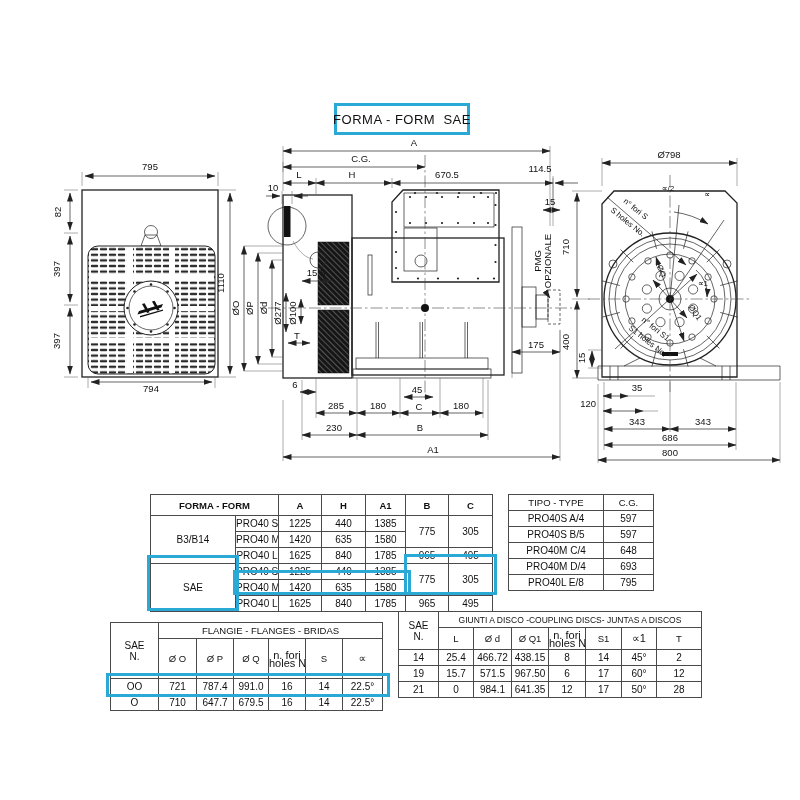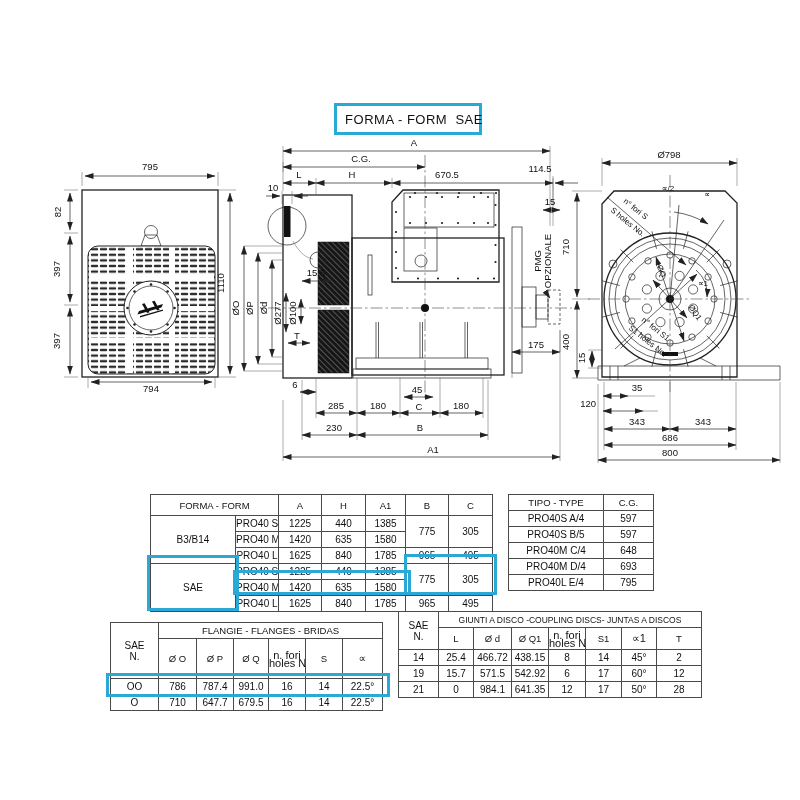--- a/index.html
+++ b/index.html
@@ -10,21 +10,21 @@
   .lb{font-size:9.5px;fill:#111;}
   .lbs{font-size:8px;fill:#111;}
   .out{stroke:#222;stroke-width:1.3;fill:none;}
   .thin{stroke:#222;stroke-width:.7;fill:none;}
   .ext{stroke:#666;stroke-width:.55;fill:none;}
   .cl{stroke:#444;stroke-width:.6;fill:none;stroke-dasharray:12 3 2.5 3;}
   .dim{stroke:#222;stroke-width:.7;fill:none;marker-start:url(#ar);marker-end:url(#ar);}
   .dim1{stroke:#222;stroke-width:.7;fill:none;marker-end:url(#ar);}
   .title-box{position:absolute;left:334px;top:103px;width:130px;height:26px;
      border:3px solid var(--hl);display:flex;align-items:center;justify-content:center;
-     font-size:13px;white-space:pre;letter-spacing:.5px;padding-left:12px;}
+     font-size:13px;white-space:pre;letter-spacing:.5px;}
   .tbl{position:absolute;border-collapse:collapse;table-layout:fixed;
        font-size:10px;text-align:center;color:#111;background:#fff;}
   .tbl td{border:1px solid #4a4a4a;padding:0;height:15px;overflow:hidden;white-space:nowrap;}
   .tbl .hd{font-size:9.5px;}
   .tbl .two{font-size:11px;line-height:8px;}
   .tbl .sym{font-size:11px;}
   .hlbox{position:absolute;border:3px solid var(--hl);pointer-events:none;z-index:5;}
 </style>
 </head>
 <body>
@@ -313,21 +313,21 @@
     <colgroup>
         <col style="width:85px">
         <col style="width:43px">
         <col style="width:43px">
         <col style="width:44px">
         <col style="width:40px">
         <col style="width:43px">
         <col style="width:44px">
       </colgroup>
     <tbody>
-        <tr style="height:21px;">
+        <tr style="height:21px;font-weight:bold;">
       <td colspan="2" class="hd">FORMA - FORM</td>
       <td class="hd">A</td>
       <td class="hd">H</td>
       <td class="hd">A1</td>
       <td class="hd">B</td>
       <td class="hd">C</td>
     </tr>
     <tr>
       <td rowspan="3">B3/B14</td>
       <td>PRO40 S</td>
@@ -397,21 +397,21 @@
         </tr>
     <tr>
           <td>PRO40M C/4</td>
           <td>648</td>
         </tr>
     <tr>
           <td>PRO40M D/4</td>
           <td>693</td>
         </tr>
     <tr>
-          <td>PRO40L E/4</td>
+          <td>PRO40L E/8</td>
           <td>795</td>
         </tr>
   </tbody>
     </table>
 
   <table class="tbl" style="left:110px;top:622px;width:272px;">
     <colgroup>
         <col style="width:48px">
         <col style="width:38px">
         <col style="width:37px">
@@ -434,21 +434,21 @@
       <td class="hd">Ø Q</td>
       <td class="two">
         <div>n. fori</div>
         <div>holes No.</div>
       </td>
       <td class="hd">S</td>
       <td class="sym">∝</td>
     </tr>
     <tr>
       <td>OO</td>
-      <td>786</td>
+      <td>721</td>
       <td>787.4</td>
       <td>991.0</td>
       <td>16</td>
       <td>14</td>
       <td>22.5°</td>
     </tr>
     <tr>
       <td>O</td>
       <td>710</td>
       <td>647.7</td>
@@ -498,21 +498,21 @@
       <td>438.15</td>
       <td>8</td>
       <td>14</td>
       <td>45°</td>
       <td>2</td>
     </tr>
     <tr>
       <td>19</td>
       <td>15.7</td>
       <td>571.5</td>
-      <td>542.92</td>
+      <td>967.50</td>
       <td>6</td>
       <td>17</td>
       <td>60°</td>
       <td>12</td>
     </tr>
     <tr>
       <td>21</td>
       <td>0</td>
       <td>984.1</td>
       <td>641.35</td>

